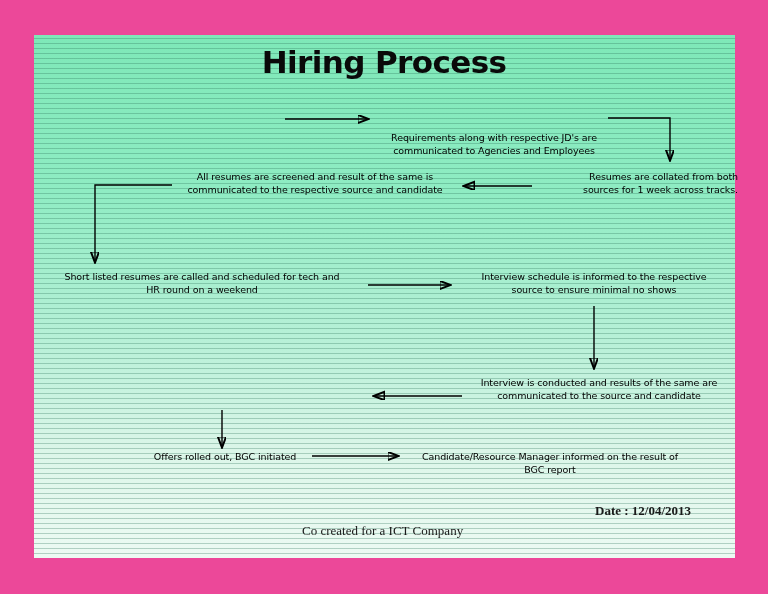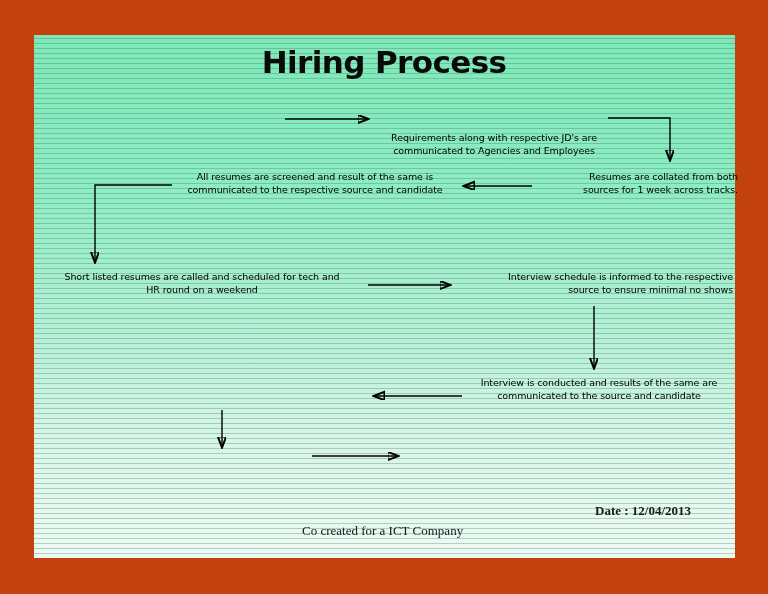--- a/index.html
+++ b/index.html
@@ -12,21 +12,21 @@
     height: 594px;
     overflow: hidden;
     font-family: "Liberation Sans", sans-serif;
   }
 
   #slide {
     position: absolute;
     left: 0; top: 0;
     width: 768px;
     height: 594px;
-    background: #c2410c;
+    background: #ec4899;
   }
 
   
   #panel {
     position: absolute;
     left: 34px;
     top: 35px;
     width: 701px;
     height: 523px;
     overflow: hidden;
@@ -116,28 +116,31 @@
 
   <div class="node" style="left:538px; top:170px; width:200px;text-align:right;">Resumes are collated from both
 sources for 1 week across tracks.</div>
 
   <div class="node" style="left:170px; top:170px; width:290px;">All resumes are screened and result of the same is
 communicated to the respective source and candidate</div>
 
   <div class="node" style="left:42px; top:270px; width:320px;">Short listed resumes are called and scheduled for tech and
 HR round on a weekend</div>
 
-  <div class="node" style="left:455px; top:270px; width:278px;text-align:right;">Interview schedule is informed to the respective
+  <div class="node" style="left:455px; top:270px; width:278px;">Interview schedule is informed to the respective
 source to ensure minimal no shows</div>
 
   <div class="node" style="left:460px; top:376px; width:278px;">Interview is conducted and results of the same are
 communicated to the source and candidate</div>
 
 
+  <div class="node" style="left:130px; top:450px; width:190px;">Offers rolled out, BGC initiated</div>
 
+  <div class="node" style="left:405px; top:450px; width:290px;">Candidate/Resource Manager informed on the result of
+BGC report</div>
 
   <svg id="connectors" viewBox="0 0 768 594">
     <defs>
       <marker id="ah" markerWidth="9" markerHeight="9" refX="7.5" refY="3" orient="auto" markerUnits="strokeWidth">
         <path d="M0,0 L8,3 L0,6 z" fill="#000000" stroke="none"></path>
       </marker>
     </defs>
 
     <line x1="285" y1="119" x2="368" y2="119" marker-end="url(#ah)"></line>
 

